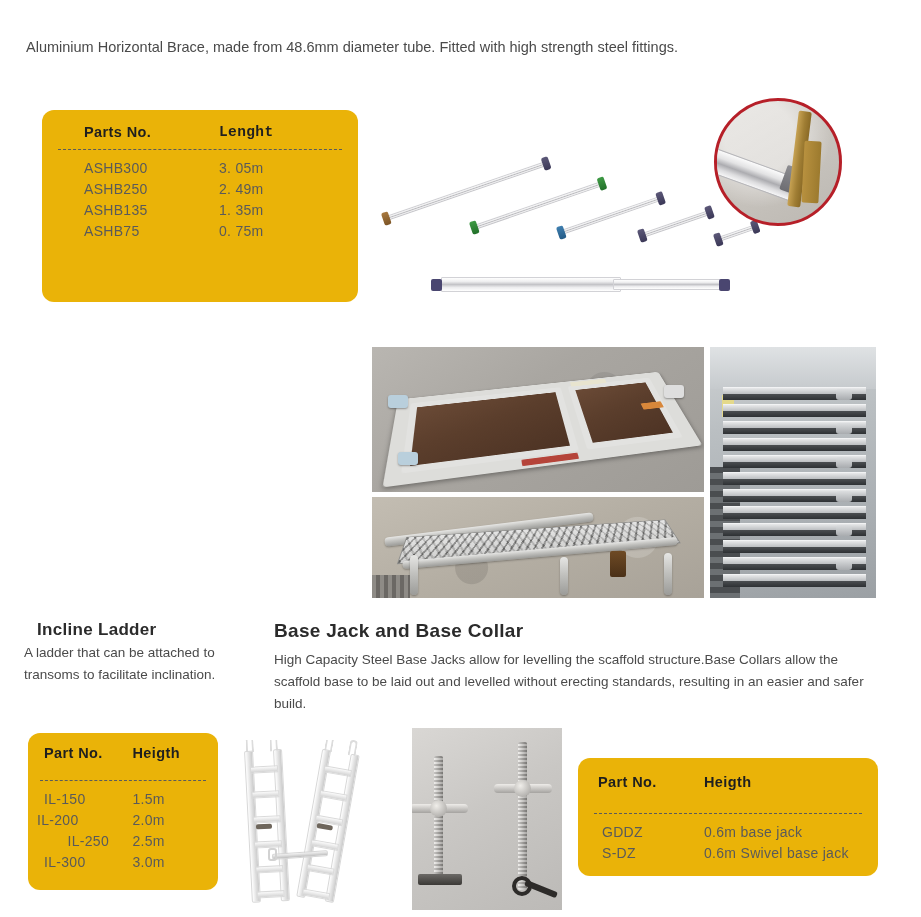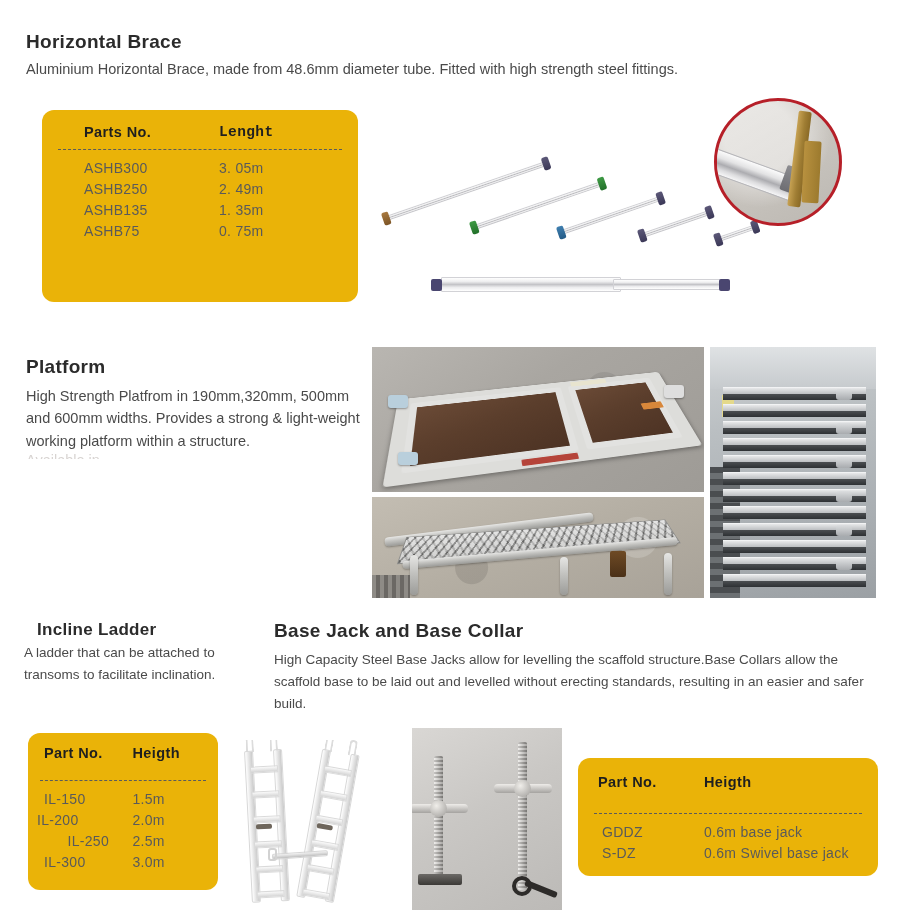--- a/index.html
+++ b/index.html
@@ -212,21 +212,20 @@
     position:absolute;width:20px;height:20px;border-radius:50%;
     border:4px solid #2d2b29;box-sizing:border-box;
   }
 </style>
 </head>
 <body>
 
 <div class="page">
 
   <div style="position:absolute;left:26px;top:31px;width:850px;">
-    <div class="sec-title">Horizontal Brace</div>
     <div class="sec-body" style="margin-top:5px;">Aluminium Horizontal  Brace,  made from 48.6mm diameter tube. Fitted with high strength steel fittings.</div>
   </div>
 
   <div class="panel" style="left:42px;top:110px;width:316px;height:192px;">
     <table>
       <thead>
         <tr>
           <th style="width:56%;padding-left:42px;padding-top:14px;">Parts No.</th>
           <th style="padding-top:14px;font-family:Liberation Mono, monospace;">Lenght</th>
         </tr>
@@ -293,25 +292,20 @@
     </div>
 
     <div class="inset-circle" style="left:336px;top:2px;width:122px;height:122px;">
       <div class="tubeimg"></div>
       <div class="tubecap"></div>
       <div class="fitting"></div>
       <div class="plate"></div>
     </div>
   </div>
 
-  <div style="position:absolute;left:26px;top:356px;width:340px;">
-    <div class="sec-title">Platform</div>
-    <div class="sec-body" style="margin-top:7px;">High Strength Platfrom in 190mm,320mm, 500mm and 600mm widths. Provides a strong &amp;  light-weight working platform within a structure.</div>
-    <div class="clipline">Available in</div>
-  </div>
 
   <div class="photo concrete" style="left:372px;top:347px;width:332px;height:145px;">
     <div class="deck-frame" style="left:24px;top:20px;width:290px;height:108px;transform:perspective(340px) rotateX(42deg) rotateZ(-9deg);">
       <div class="deck" style="left:14px;top:8px;width:160px;height:88px;"></div>
       <div class="deck" style="left:182px;top:8px;width:94px;height:88px;"></div>
       <div class="sticker" style="left:186px;top:2px;width:40px;height:7px;background:#e8e4cf;"></div>
       <div class="sticker" style="left:252px;top:46px;width:22px;height:9px;background:#d8873a;"></div>
       <div class="sticker" style="left:120px;top:98px;width:52px;height:7px;background:#b5443a;"></div>
     </div>
     <div class="hook blue" style="left:16px;top:48px;"></div>

